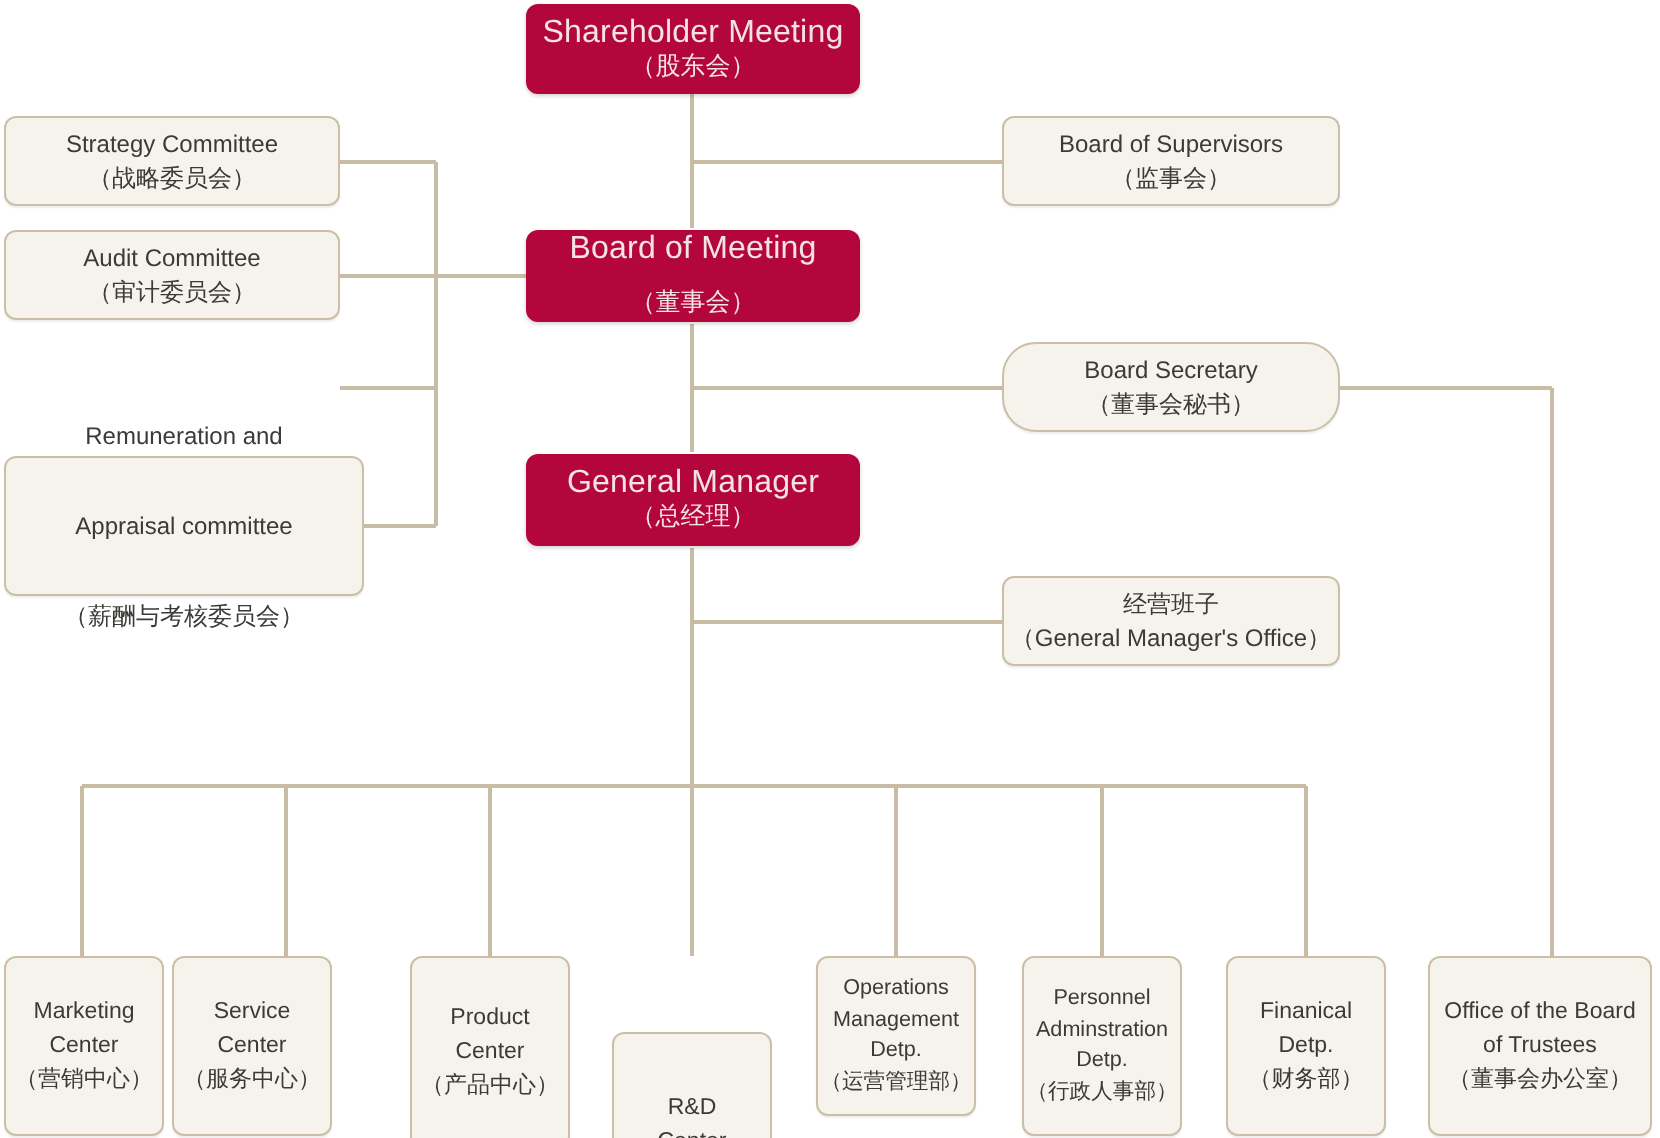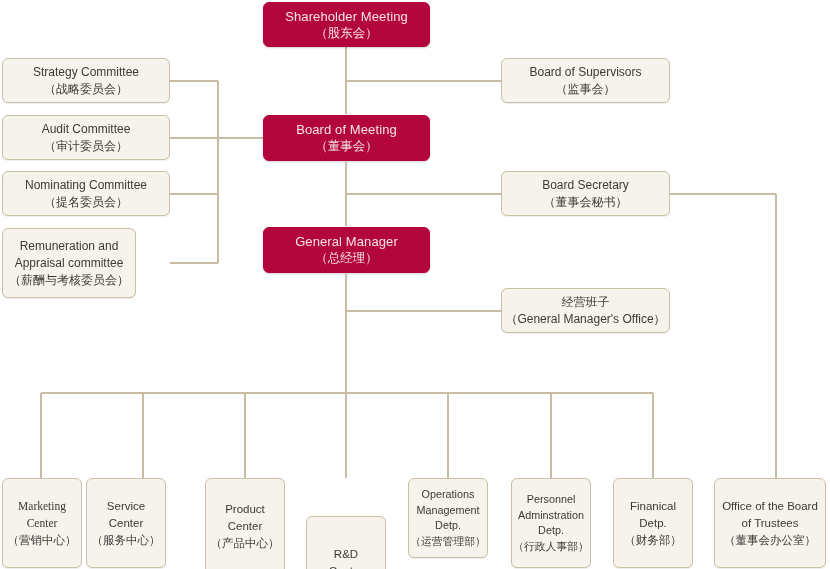--- a/index.html
+++ b/index.html
@@ -11,21 +11,21 @@
 
   .node{position:absolute;box-sizing:border-box;display:flex;flex-direction:column;
         align-items:center;justify-content:center;border-radius:6px;text-align:center;}
 
   .node.red{background:#b3063c;border:1px solid #b3063c;color:#f3e3e9;
             box-shadow:0 1px 2px rgba(0,0,0,0.18);}
   .node.beige{background:#f6f2ec;border:1px solid #cbbfa8;color:#3c3a37;
               box-shadow:0 1px 1px rgba(0,0,0,0.07);}
 
   .line1,.line2,.line3{display:block;white-space:nowrap;}
-  .node.red .line1{font-size:13px;letter-spacing:.1px;line-height:17px;}
+  .node.red .line1{font-size:16px;letter-spacing:.1px;line-height:17px;}
   .node.red .line2{font-size:12.5px;line-height:17px;}
   .node.beige .line1,
   .node.beige .line2,
   .node.beige .line3{font-size:12px;line-height:17px;}
 
   .node.dept .line1,.node.dept .line2,.node.dept .line3{font-size:11.5px;line-height:17px;}
   .node.dept.small .line1,.node.dept.small .line2,.node.dept.small .line3{font-size:10.8px;line-height:15.5px;}
 </style>
 </head>
 <body>
@@ -69,67 +69,63 @@
       <line x1="551" y1="393" x2="551" y2="478"></line>
       <line x1="653" y1="393" x2="653" y2="478"></line>
     </g>
   </svg>
 
   <div class="node red" style="left:263px;top:2px;width:167px;height:45px;">
     <span class="line1">Shareholder Meeting</span>
     <span class="line2">（股东会）</span>
   </div>
 
-  <div class="node red" style="left:263px;top:115px;width:167px;height:46px;">
+  <div class="node red" style="left:263px;top:115px;width:167px;height:46px;justify-content:space-between;">
     <span class="line1">Board of Meeting</span>
     <span class="line2">（董事会）</span>
   </div>
 
   <div class="node red" style="left:263px;top:227px;width:167px;height:46px;">
     <span class="line1">General Manager</span>
     <span class="line2">（总经理）</span>
   </div>
 
   <div class="node beige" style="left:501px;top:58px;width:169px;height:45px;">
     <span class="line1">Board of Supervisors</span>
     <span class="line2">（监事会）</span>
   </div>
 
-  <div class="node beige" style="left:501px;top:171px;width:169px;height:45px;">
+  <div class="node beige" style="left:501px;top:171px;width:169px;height:45px;border-radius:17px;">
     <span class="line1">Board Secretary</span>
     <span class="line2">（董事会秘书）</span>
   </div>
 
   <div class="node beige" style="left:501px;top:288px;width:169px;height:45px;">
     <span class="line1">经营班子</span>
     <span class="line2">（General Manager's Office）</span>
   </div>
 
   <div class="node beige" style="left:2px;top:58px;width:168px;height:45px;">
     <span class="line1">Strategy Committee</span>
     <span class="line2">（战略委员会）</span>
   </div>
 
   <div class="node beige" style="left:2px;top:115px;width:168px;height:45px;">
     <span class="line1">Audit  Committee</span>
     <span class="line2">（审计委员会）</span>
   </div>
 
-  <div class="node beige" style="left:2px;top:171px;width:168px;height:45px;">
-    <span class="line1">Nominating  Committee</span>
-    <span class="line2">（提名委员会）</span>
-  </div>
 
-  <div class="node beige" style="left:2px;top:228px;width:134px;height:70px;">
+  <div class="node beige" style="left:2px;top:228px;width:180px;height:70px;gap:28px;">
     <span class="line1">Remuneration and</span>
     <span class="line2">Appraisal committee</span>
     <span class="line3">（薪酬与考核委员会）</span>
   </div>
 
-  <div class="node beige dept" style="left:2px;top:478px;width:80px;height:90px;font-family:Liberation Serif, serif;">
+  <div class="node beige dept" style="left:2px;top:478px;width:80px;height:90px;">
     <span class="line1">Marketing</span>
     <span class="line2">Center</span>
     <span class="line3">（营销中心）</span>
   </div>
 
   <div class="node beige dept" style="left:86px;top:478px;width:80px;height:90px;">
     <span class="line1">Service</span>
     <span class="line2">Center</span>
     <span class="line3">（服务中心）</span>
   </div>

